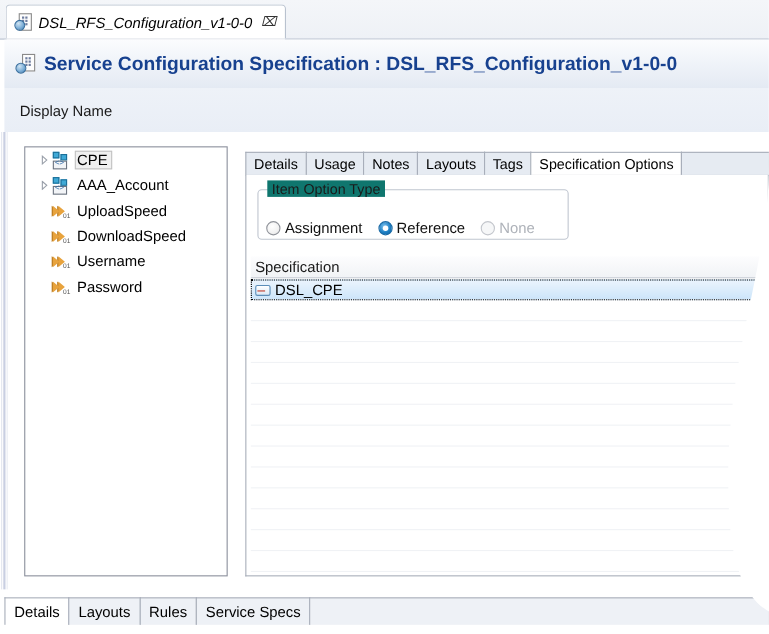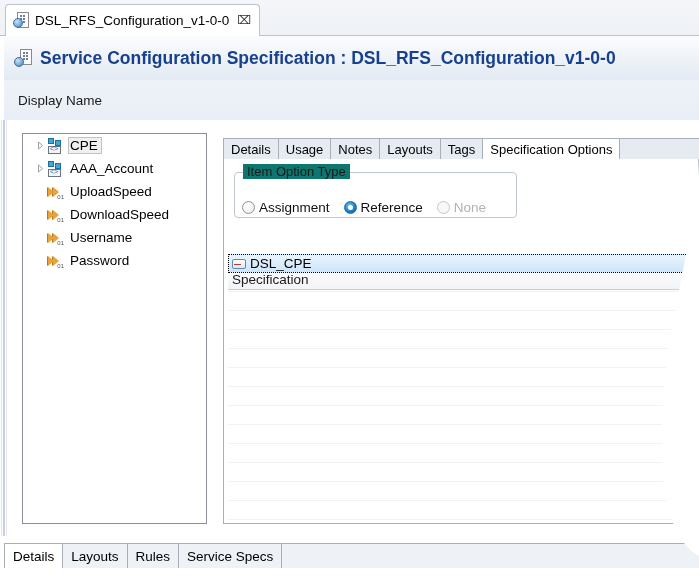--- a/index.html
+++ b/index.html
@@ -15,20 +15,21 @@
     background: #ffffff;
     
     -webkit-clip-path: path("M0,0 L699,0 L699,150 C699,250 655,330 663,470 C666,520 680,545 699,556 L699,576 L0,576 Z");
     clip-path: path("M0,0 L699,0 L699,150 C699,250 655,330 663,470 C666,520 680,545 699,556 L699,576 L0,576 Z");
   }
 
   
   .tabstrip {
     position: absolute; left: 0; top: 0; width: 699px; height: 36px;
     background: linear-gradient(to bottom, #f4f6f9 0%, #eef1f6 100%);
+    font-style: italic;
   }
   .etab {
     position: absolute; left: 5px; top: 4px; height: 31px;
     display: flex; align-items: center; gap: 6px;
     padding: 0 8px 0 7px;
     background: #ffffff;
     border: 1px solid #b9c2cf;
     border-bottom: none;
     border-radius: 4px 4px 0 0;
     box-sizing: border-box;
@@ -203,21 +204,21 @@
   }
   .rdot.off-dim { border-color: #c3c6cc; background: #f6f7f8; }
   .rlabel { font-size: 13.5px; color: #111; }
   .rlabel.dim { color: #aeb2b9; }
 
   
   .spechead {
     position: absolute; left: 228px; top: 233px; width: 466px; height: 20px;
     background: linear-gradient(to bottom, #fdfdfe 0%, #f1f3f6 100%);
     border-bottom: 1px solid #c7ccd5;
-    display: flex; align-items: center; padding-left: 4px; box-sizing: border-box; margin-top: 37px;
+    display: flex; align-items: center; padding-left: 4px; box-sizing: border-box;
   }
   .spechead span { font-size: 13.5px; color: #1a1a1a; }
   .speclist { position: absolute; left: 228px; top: 254px; width: 466px; height: 255px; }
   .specrow { height: 19px; border-bottom: 1px solid #f0f2f5; box-sizing: border-box; }
   .specrow.selected {
     background: linear-gradient(to bottom, #eaf4fd 0%, #cde5fa 100%);
     border: 1px dotted #000;
     display: flex; align-items: center; padding-left: 3px; box-sizing: border-box;
   }
   .specrow.selected .slabel { font-size: 13.5px; color: #000; margin-left: 4px; }

